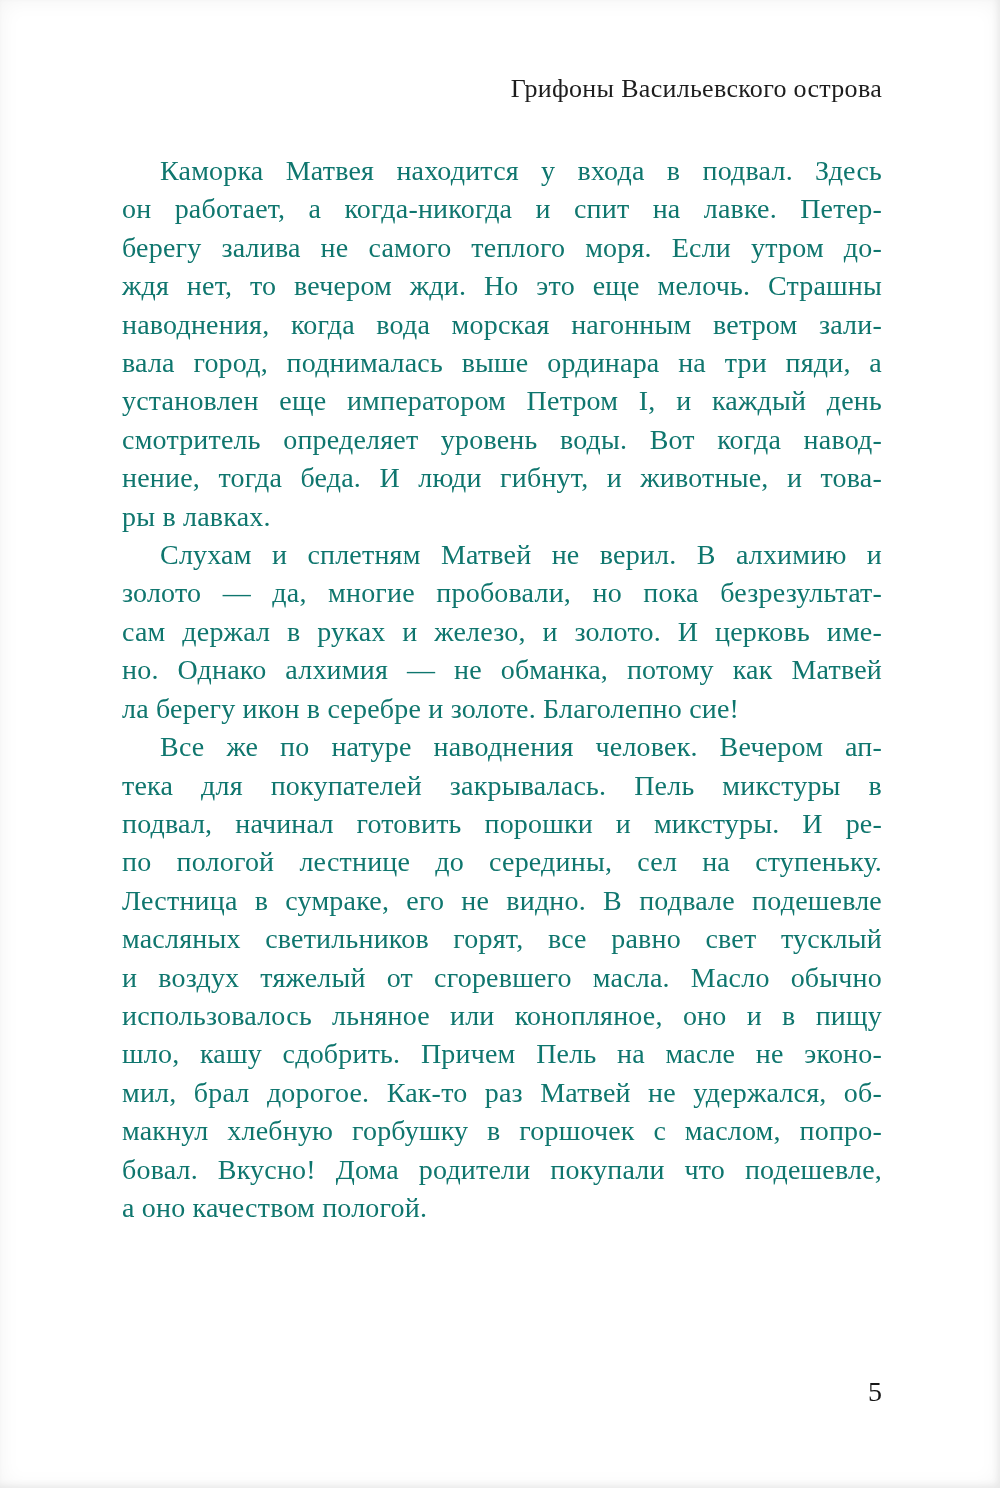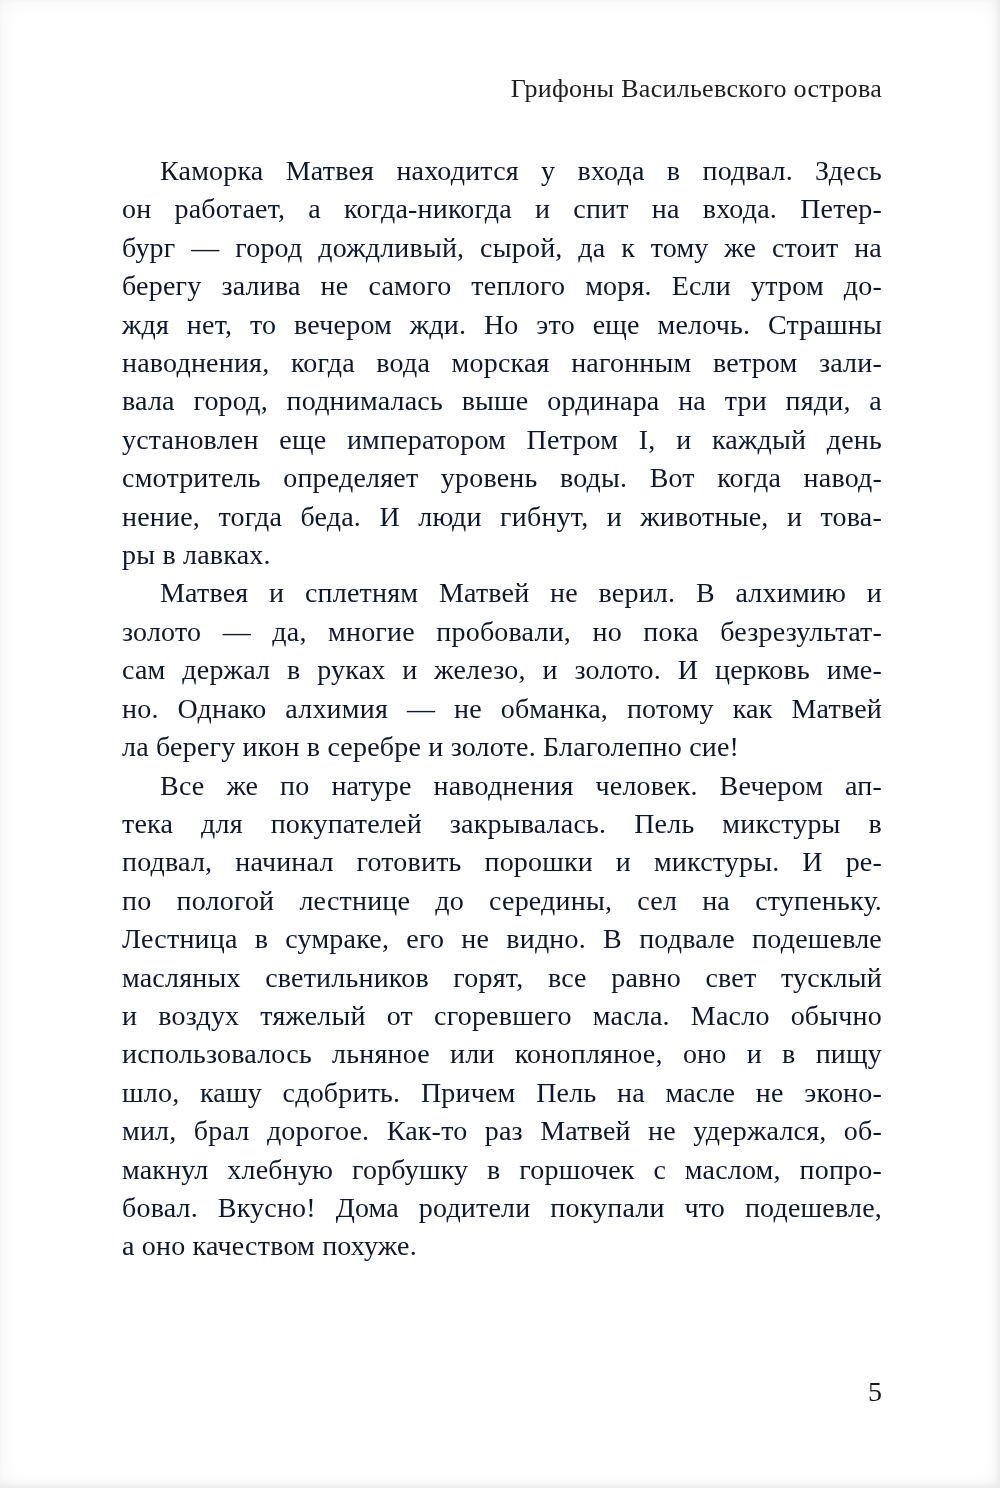--- a/index.html
+++ b/index.html
@@ -41,21 +41,21 @@
   }
   .para {
     margin: 0;
   }
   .line {
     font-size: 28px;
     line-height: 38.4px;
     letter-spacing: 0.2px;
     text-align: justify;
     text-align-last: justify;
-    color: #0f172a;
+    color: #0f766e;
   }
   .line.first {
     text-indent: 38px;
   }
   .line.last {
     text-align-last: left;
   }
   .page-number {
     position: absolute;
     top: 1376px;
@@ -68,49 +68,48 @@
 </style>
 </head>
 <body>
 
 <div class="page">
   <div class="running-header">Грифоны Васильевского острова</div>
 
   <div class="text-block" id="text-block">
       <div class="para">
         <div class="line first">Каморка Матвея находится у входа в подвал. Здесь</div>
-        <div class="line">он работает, а когда-никогда и спит на входа. Петер-</div>
-        <div class="line">бург — город дождливый, сырой, да к тому же стоит на</div>
+        <div class="line">он работает, а когда-никогда и спит на лавке. Петер-</div>
         <div class="line">берегу залива не самого теплого моря. Если утром до-</div>
         <div class="line">ждя нет, то вечером жди. Но это еще мелочь. Страшны</div>
         <div class="line">наводнения, когда вода морская нагонным ветром зали-</div>
         <div class="line">вала город, поднималась выше ординара на три пяди, а</div>
         <div class="line">установлен еще императором Петром I, и каждый день</div>
         <div class="line">смотритель определяет уровень воды. Вот когда навод-</div>
         <div class="line">нение, тогда беда. И люди гибнут, и животные, и това-</div>
         <div class="line last">ры в лавках.</div>
       </div>
       <div class="para">
-        <div class="line first">Матвея и сплетням Матвей не верил. В алхимию и</div>
+        <div class="line first">Слухам и сплетням Матвей не верил. В алхимию и</div>
         <div class="line">золото — да, многие пробовали, но пока безрезультат-</div>
         <div class="line">сам держал в руках и железо, и золото. И церковь име-</div>
         <div class="line">но. Однако алхимия — не обманка, потому как Матвей</div>
         <div class="line last">ла берегу икон в серебре и золоте. Благолепно сие!</div>
       </div>
       <div class="para">
         <div class="line first">Все же по натуре наводнения человек. Вечером ап-</div>
         <div class="line">тека для покупателей закрывалась. Пель микстуры в</div>
         <div class="line">подвал, начинал готовить порошки и микстуры. И ре-</div>
         <div class="line">по пологой лестнице до середины, сел на ступеньку.</div>
         <div class="line">Лестница в сумраке, его не видно. В подвале подешевле</div>
         <div class="line">масляных светильников горят, все равно свет тусклый</div>
         <div class="line">и воздух тяжелый от сгоревшего масла. Масло обычно</div>
         <div class="line">использовалось льняное или конопляное, оно и в пищу</div>
         <div class="line">шло, кашу сдобрить. Причем Пель на масле не эконо-</div>
         <div class="line">мил, брал дорогое. Как-то раз Матвей не удержался, об-</div>
         <div class="line">макнул хлебную горбушку в горшочек с маслом, попро-</div>
         <div class="line">бовал. Вкусно! Дома родители покупали что подешевле,</div>
-        <div class="line last">а оно качеством похуже.</div>
+        <div class="line last">а оно качеством пологой.</div>
       </div>
     </div>
 
   <div class="page-number">5</div>
 </div>
 
 </body></html>

